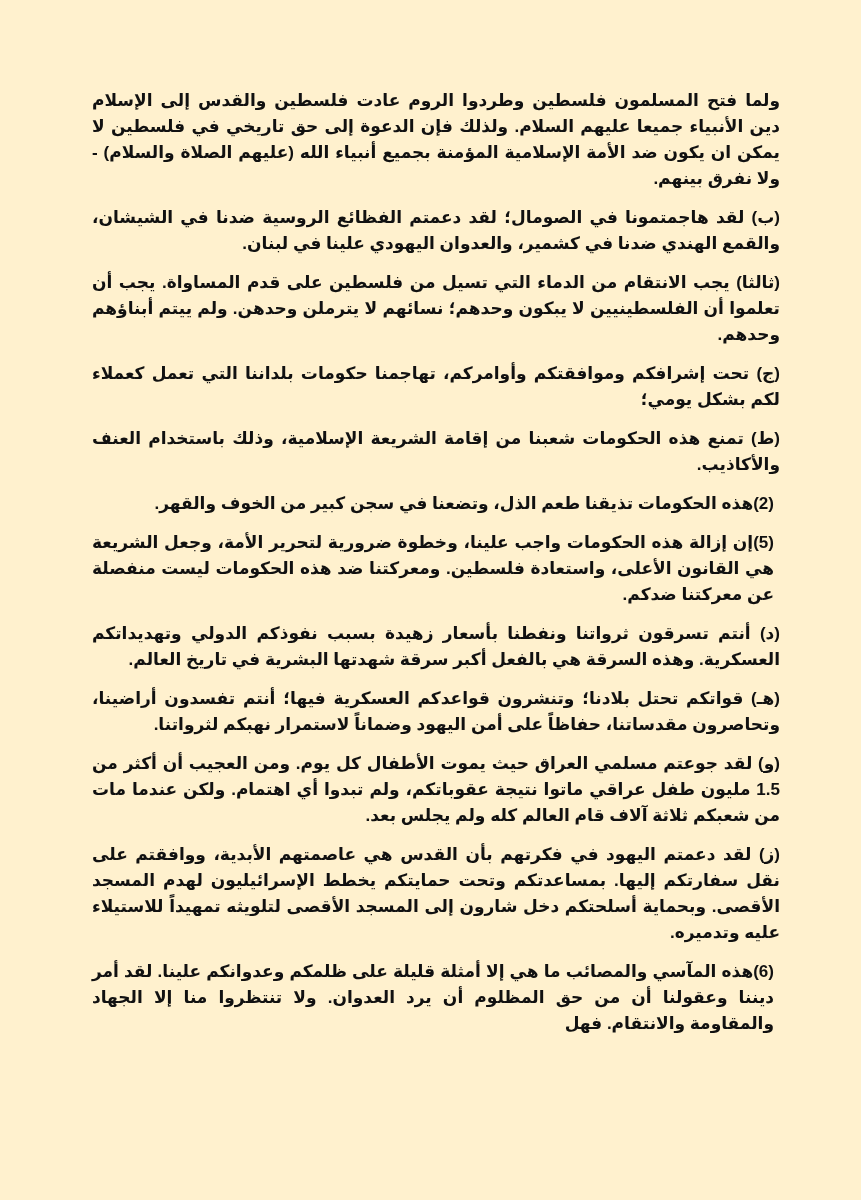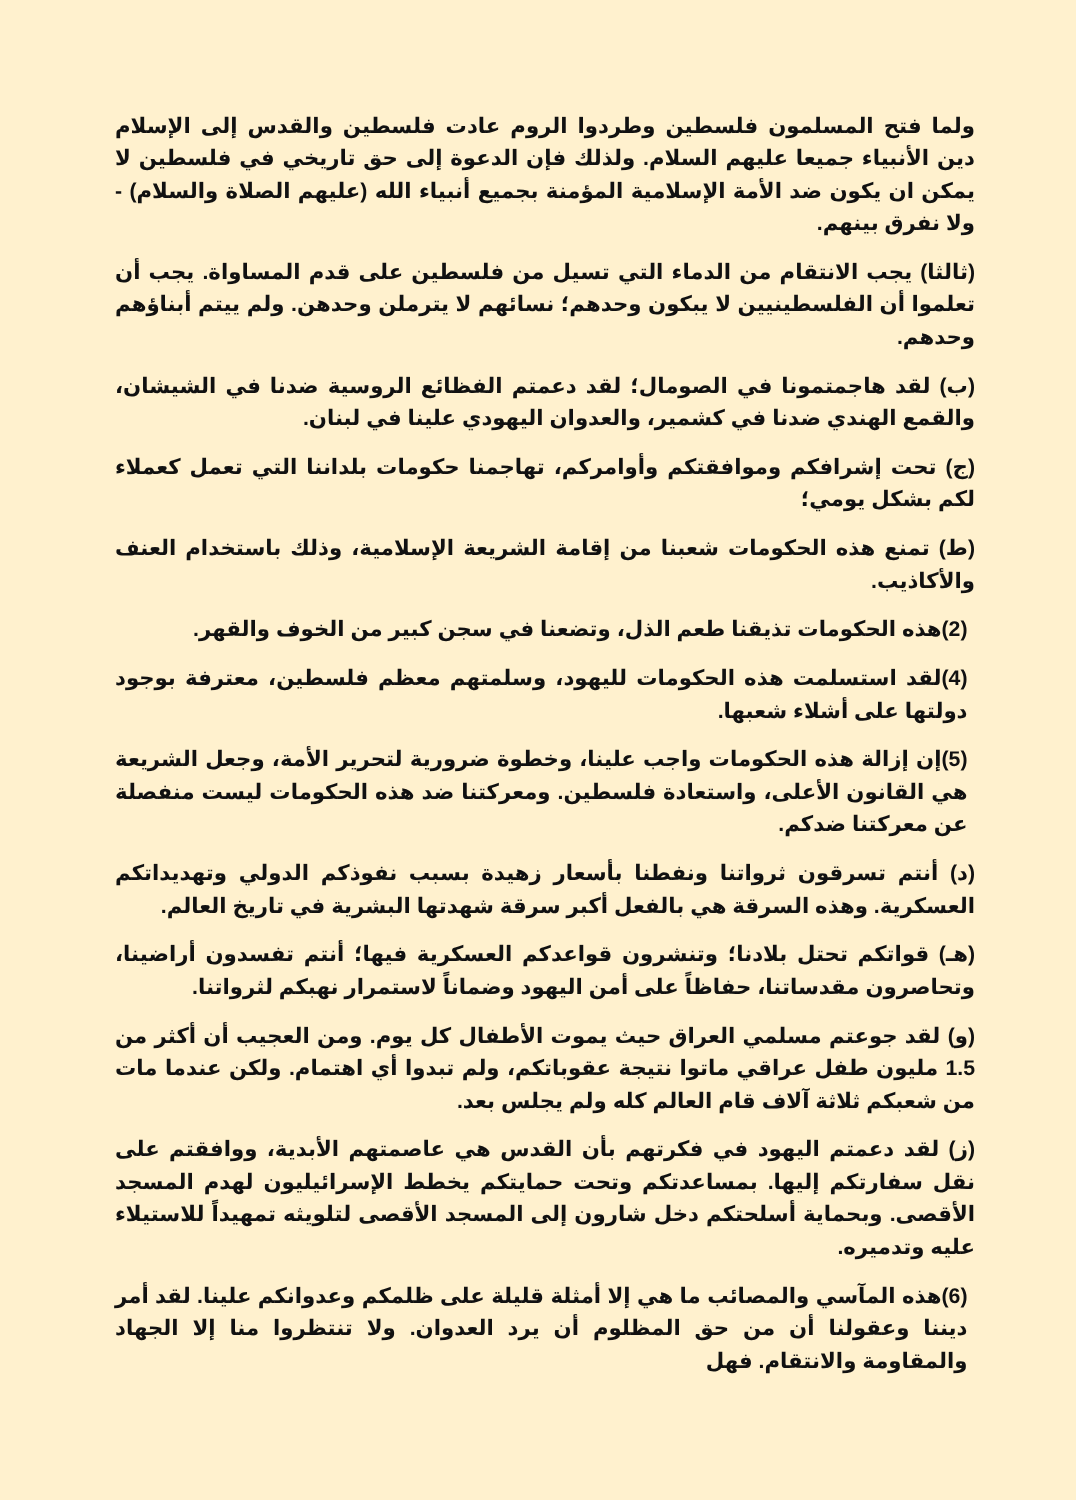--- a/index.html
+++ b/index.html
@@ -34,25 +34,24 @@
     .para.indent {
       padding-right: 6px;
       margin-top: 12px;
     }
   </style>
 </head>
 <body>
 
 <div class="page">
   <p class="para">ولما فتح المسلمون فلسطين وطردوا الروم عادت فلسطين والقدس إلى الإسلام دين الأنبياء جميعا عليهم السلام. ولذلك فإن الدعوة إلى حق تاريخي في فلسطين لا يمكن ان يكون ضد الأمة الإسلامية المؤمنة بجميع أنبياء الله (عليهم الصلاة والسلام) - ولا نفرق بينهم.</p>
+  <p class="para">(ب) لقد هاجمتمونا في الصومال؛ لقد دعمتم الفظائع الروسية ضدنا في الشيشان، والقمع الهندي ضدنا في كشمير، والعدوان اليهودي علينا في لبنان.</p>
   <p class="para">(ثالثا) يجب الانتقام من الدماء التي تسيل من فلسطين على قدم المساواة. يجب أن تعلموا أن الفلسطينيين لا يبكون وحدهم؛ نسائهم لا يترملن وحدهن. ولم ييتم أبناؤهم وحدهم.</p>
-  <p class="para">(ب) لقد هاجمتمونا في الصومال؛ لقد دعمتم الفظائع الروسية ضدنا في الشيشان، والقمع الهندي ضدنا في كشمير، والعدوان اليهودي علينا في لبنان.</p>
   <p class="para">(ج) تحت إشرافكم وموافقتكم وأوامركم، تهاجمنا حكومات بلداننا التي تعمل كعملاء لكم بشكل يومي؛</p>
   <p class="para">(ط) تمنع هذه الحكومات شعبنا من إقامة الشريعة الإسلامية، وذلك باستخدام العنف والأكاذيب.</p>
   <p class="para indent">(2)هذه الحكومات تذيقنا طعم الذل، وتضعنا في سجن كبير من الخوف والقهر.</p>
-  <p class="para indent">(4)لقد استسلمت هذه الحكومات لليهود، وسلمتهم معظم فلسطين، معترفة بوجود دولتها على أشلاء شعبها.</p>
   <p class="para indent">(5)إن إزالة هذه الحكومات واجب علينا، وخطوة ضرورية لتحرير الأمة، وجعل الشريعة هي القانون الأعلى، واستعادة فلسطين. ومعركتنا ضد هذه الحكومات ليست منفصلة عن معركتنا ضدكم.</p>
   <p class="para">(د) أنتم تسرقون ثرواتنا ونفطنا بأسعار زهيدة بسبب نفوذكم الدولي وتهديداتكم العسكرية. وهذه السرقة هي بالفعل أكبر سرقة شهدتها البشرية في تاريخ العالم.</p>
   <p class="para">(هـ) قواتكم تحتل بلادنا؛ وتنشرون قواعدكم العسكرية فيها؛ أنتم تفسدون أراضينا، وتحاصرون مقدساتنا، حفاظاً على أمن اليهود وضماناً لاستمرار نهبكم لثرواتنا.</p>
   <p class="para">(و) لقد جوعتم مسلمي العراق حيث يموت الأطفال كل يوم. ومن العجيب أن أكثر من 1.5 مليون طفل عراقي ماتوا نتيجة عقوباتكم، ولم تبدوا أي اهتمام. ولكن عندما مات من شعبكم ثلاثة آلاف قام العالم كله ولم يجلس بعد.</p>
   <p class="para">(ز) لقد دعمتم اليهود في فكرتهم بأن القدس هي عاصمتهم الأبدية، ووافقتم على نقل سفارتكم إليها. بمساعدتكم وتحت حمايتكم يخطط الإسرائيليون لهدم المسجد الأقصى. وبحماية أسلحتكم دخل شارون إلى المسجد الأقصى لتلويثه تمهيداً للاستيلاء عليه وتدميره.</p>
   <p class="para indent">(6)هذه المآسي والمصائب ما هي إلا أمثلة قليلة على ظلمكم وعدوانكم علينا. لقد أمر ديننا وعقولنا أن من حق المظلوم أن يرد العدوان. ولا تنتظروا منا إلا الجهاد والمقاومة والانتقام. فهل</p>
 </div>
 
 </body></html>

